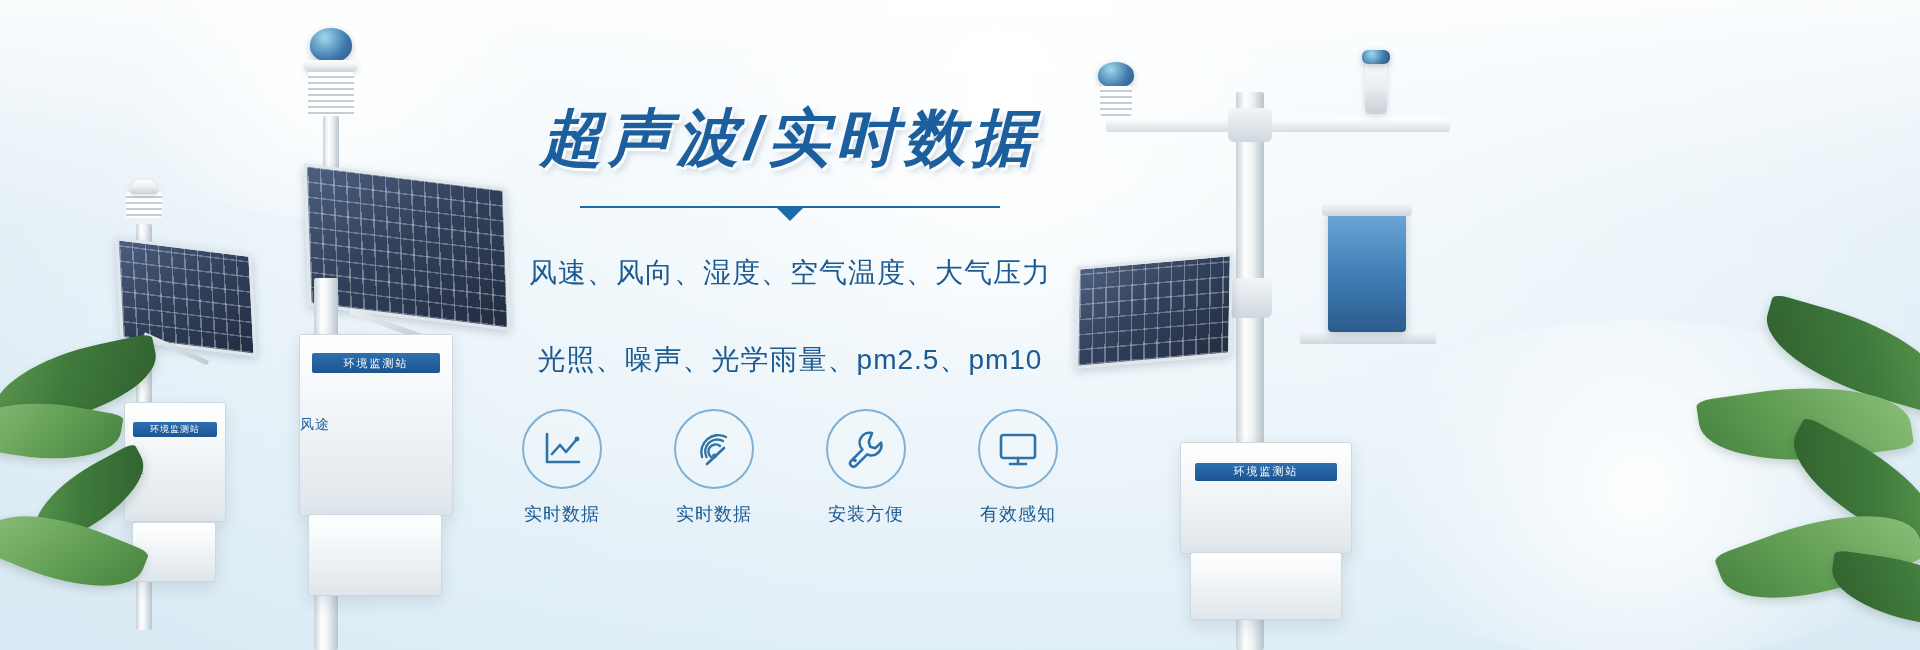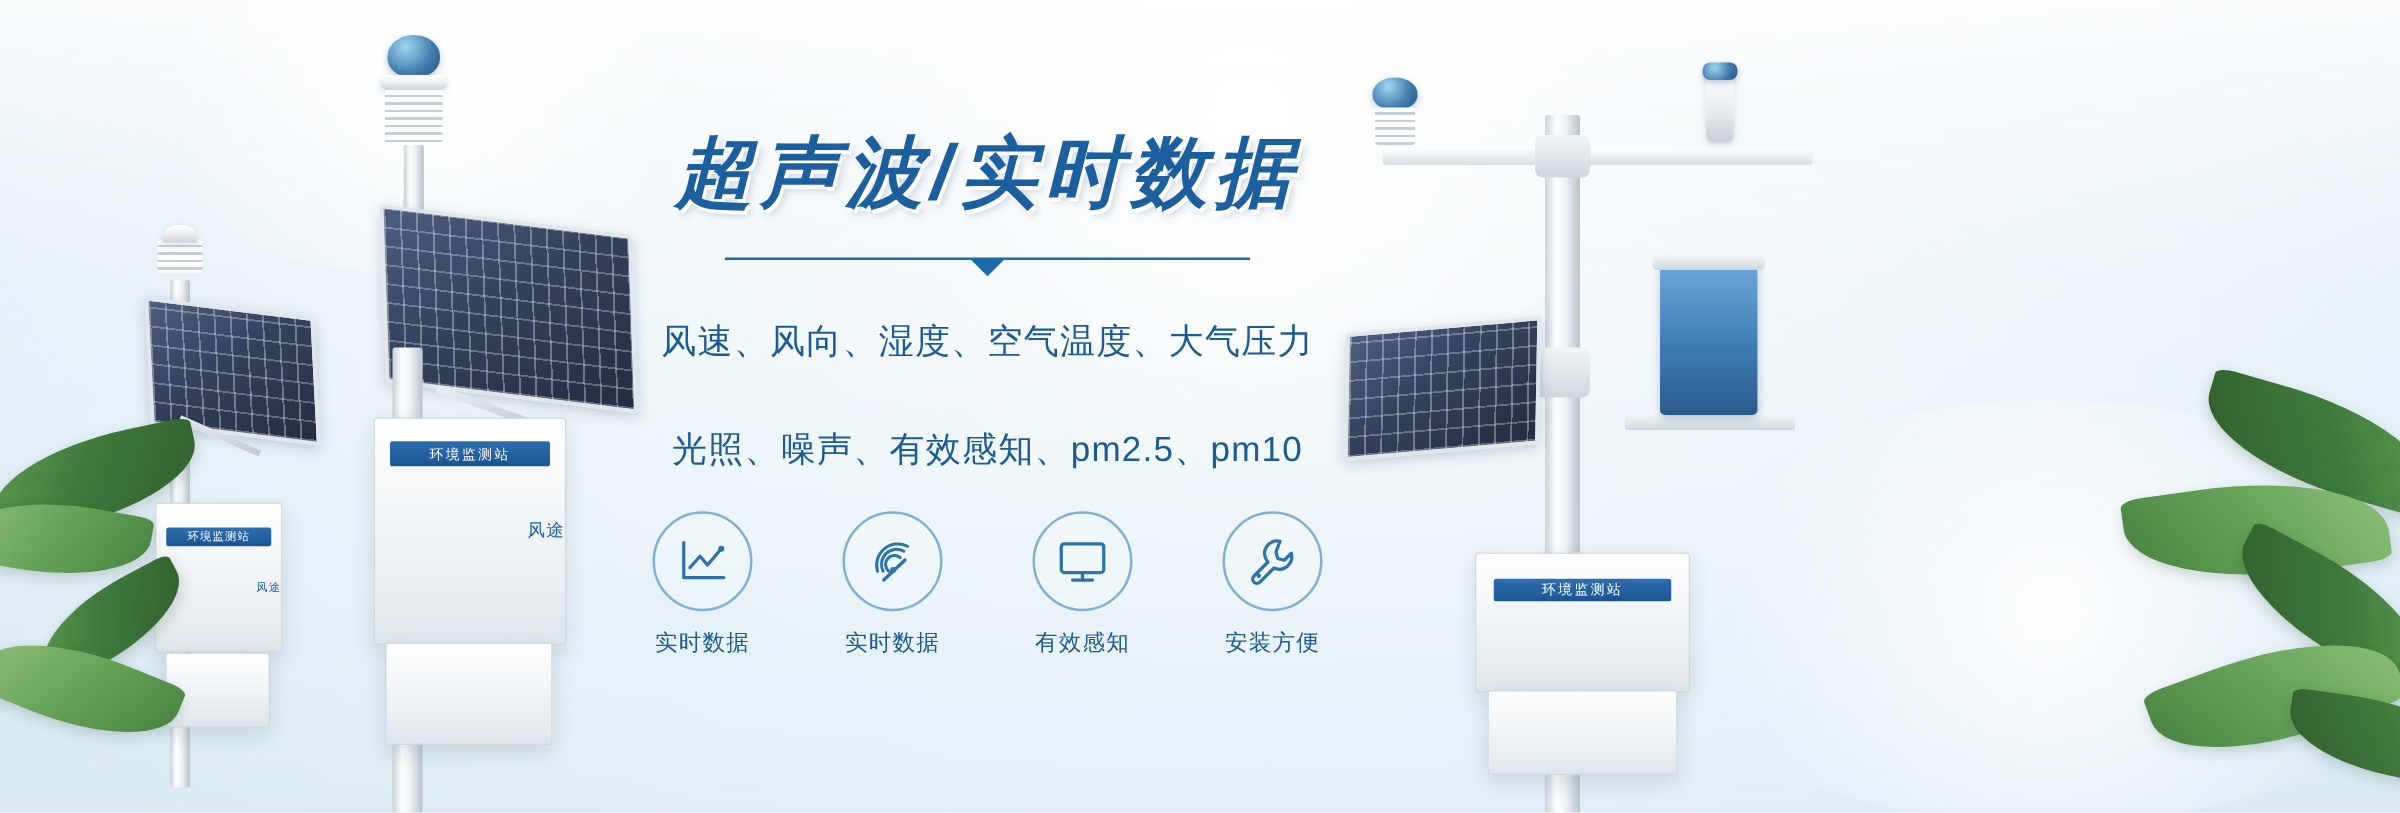--- a/index.html
+++ b/index.html
@@ -47,22 +47,22 @@
     border:1px solid #cfd8de;border-radius:3px;
     box-shadow:0 6px 16px rgba(60,85,110,.14);
   }
   .box .plate{
     position:absolute;left:8%;right:8%;top:16%;height:20px;
     background:linear-gradient(180deg,#2d6fb0,#1b5590);border-radius:2px;
     color:#fff;font-size:11px;letter-spacing:2px;
     display:flex;align-items:center;justify-content:center;
   }
   .box .brand{
-    position:absolute;left:0;right:0;top:52%;
-    text-align:right;color:#1d5fa4;font-size:12px;letter-spacing:1px;
+    position:absolute;left:0;right:16px;top:52%;
+    text-align:left;color:#1d5fa4;font-size:12px;letter-spacing:1px;
   }
   .sensorhead{
     position:absolute;
     background:linear-gradient(180deg,#ffffff 0%,#eceff2 50%,#c9d1d8 100%);
     border-radius:4px;
     box-shadow:0 2px 6px rgba(60,85,110,.18);
   }
   .fins{
     position:absolute;
     background:repeating-linear-gradient(180deg,#ffffff 0 4px,#c6ced5 4px 6px);
@@ -221,21 +221,21 @@
   <div class="content">
 
     <h1 class="title">超声波/实时数据</h1>
 
     <div class="divider">
       <span class="tri"></span>
     </div>
 
     <div class="features">
       <div class="feature-line">风速、风向、湿度、空气温度、大气压力</div>
-      <div class="feature-line">光照、噪声、有效感知、pm2.5、pm10</div>
+      <div class="feature-line">光照、噪声、光学雨量、pm2.5、pm10</div>
     </div>
 
     <div class="icons">
 
       <div class="icon-item">
         <div class="icon-circle">
           <svg width="42" height="38" viewBox="0 0 42 38" fill="none" stroke="#2f72a8" stroke-width="2.6" stroke-linecap="round" stroke-linejoin="round">
             <path d="M6 4 V32 H38"></path>
             <path d="M11 24 L19 15 L25 22 L36 9"></path>
             <circle cx="36" cy="9" r="2.4" fill="#2f72a8" stroke="none"></circle>
@@ -252,34 +252,34 @@
             <path d="M18 28 A7 7 0 0 1 27 17"></path>
             <circle cx="21.5" cy="27" r="2.4" fill="#2f72a8" stroke="none"></circle>
             <path d="M14 35 L31 19" stroke-width="2.6"></path>
           </svg>
         </div>
         <div class="icon-label">实时数据</div>
       </div>
 
       <div class="icon-item">
         <div class="icon-circle">
+          <svg width="42" height="40" viewBox="0 0 42 40" fill="none" stroke="#2f72a8" stroke-width="2.6" stroke-linecap="round" stroke-linejoin="round">
+            <path d="M27 4 a10 10 0 0 0 -9.6 16.6 L6 32 a3.4 3.4 0 0 0 4.8 4.8 L22.2 25.4 A10 10 0 0 0 36 13.6 l-5.6 5.6 -5.2 -1.4 -1.4 -5.2 z"></path>
+            <circle cx="10" cy="31.5" r="1.8" fill="#2f72a8" stroke="none"></circle>
+          </svg>
+        </div>
+        <div class="icon-label">安装方便</div>
+      </div>
+
+      <div class="icon-item">
+        <div class="icon-circle">
           <svg width="42" height="36" viewBox="0 0 42 36" fill="none" stroke="#2f72a8" stroke-width="2.6" stroke-linecap="round" stroke-linejoin="round">
             <rect x="4" y="4" width="34" height="23" rx="2.5"></rect>
             <path d="M13 33 H29"></path>
             <path d="M21 27 V33"></path>
           </svg>
         </div>
         <div class="icon-label">有效感知</div>
       </div>
 
-      <div class="icon-item">
-        <div class="icon-circle">
-          <svg width="42" height="40" viewBox="0 0 42 40" fill="none" stroke="#2f72a8" stroke-width="2.6" stroke-linecap="round" stroke-linejoin="round">
-            <path d="M27 4 a10 10 0 0 0 -9.6 16.6 L6 32 a3.4 3.4 0 0 0 4.8 4.8 L22.2 25.4 A10 10 0 0 0 36 13.6 l-5.6 5.6 -5.2 -1.4 -1.4 -5.2 z"></path>
-            <circle cx="10" cy="31.5" r="1.8" fill="#2f72a8" stroke="none"></circle>
-          </svg>
-        </div>
-        <div class="icon-label">安装方便</div>
-      </div>
-
     </div>
   </div>
 </div>
 
 </body></html>

